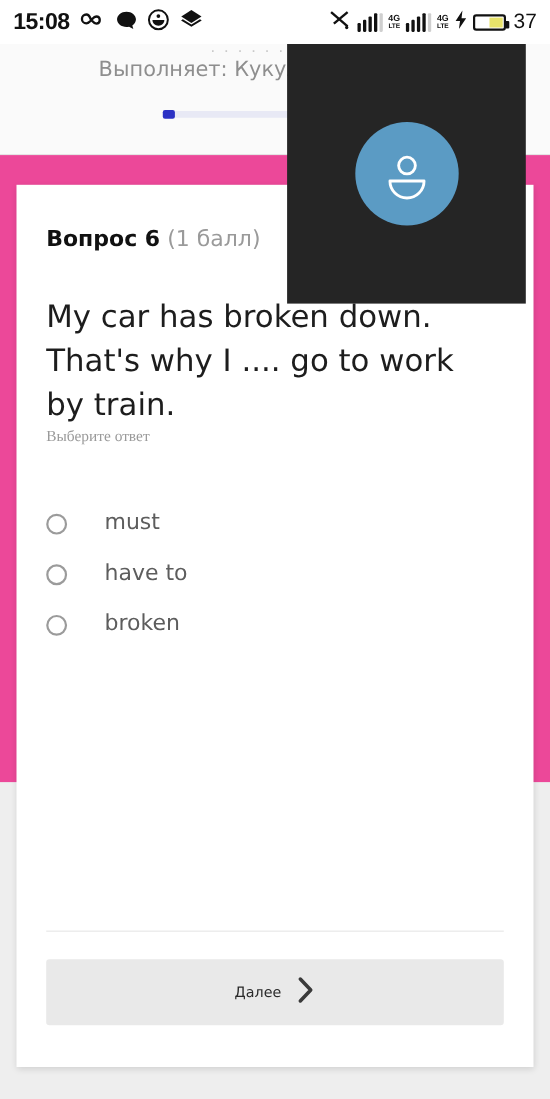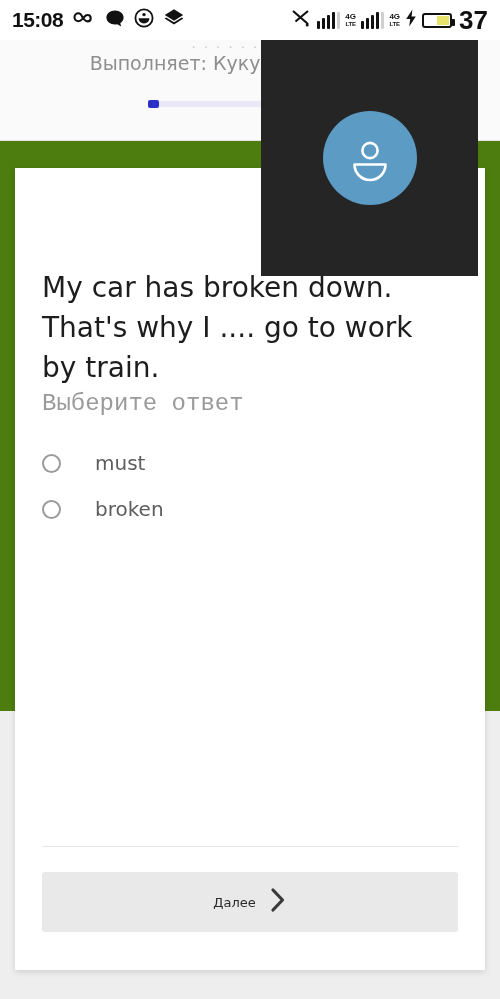--- a/index.html
+++ b/index.html
@@ -2,34 +2,34 @@
 <html><head>
 <meta charset="utf-8">
 <style>
   * { margin:0; padding:0; box-sizing:border-box; }
   html, body {
     width:500px; height:999px;
     background:#eeeeee;
     font-family:"DejaVu Sans", sans-serif;
     overflow:hidden;
   }
-  #screen { position:relative; width:500px; height:711px; background:#4d7c0f; }
+  #screen { position:relative; width:500px; height:711px; background:#ec4899; }
 
   
   #statusbar {
     position:absolute; left:0; top:0; width:500px; height:40px;
     background:#ffffff; display:flex; align-items:center;
     padding:0 12px; z-index:40;
   }
   .sb-left { display:flex; align-items:center; gap:9px; }
   .sb-right { display:flex; align-items:center; gap:5px; margin-left:auto; }
   .sb-time { font-size:21px; font-weight:600; color:#111; letter-spacing:-0.5px;
              font-family:"Liberation Sans", sans-serif; }
   .sb-ico { display:block; }
-  .sb-batt-num { font-size:26px; font-weight:700; color:#111;
+  .sb-batt-num { font-size:19px; font-weight:400; color:#111;
                  font-family:"Liberation Sans", sans-serif; margin-left:2px;}
   .bars { display:flex; align-items:flex-end; gap:1.5px; height:17px; }
   .bars i { display:block; width:3.5px; background:#111; border-radius:1px; }
   .bars i.b1{height:8px;} .bars i.b2{height:11px;} .bars i.b3{height:14px;}
   .bars i.b4{height:17px;} .bars i.dim{background:#cfcfcf;height:17px;}
   .lte { display:flex; flex-direction:column; align-items:center; line-height:1;
          font-family:"Liberation Sans", sans-serif; font-weight:700; color:#111; }
   .lte .g4 { font-size:8px; }
   .lte .lt { font-size:6px; letter-spacing:-0.2px; }
   .batt { position:relative; width:30px; height:15px; border:2px solid #111;
@@ -86,24 +86,24 @@
   }
   #q-head .num { font-weight:bold; color:#111; }
   #q-head .pts { color:#9a9a9a; font-weight:normal; }
   #q-text {
     position:absolute; left:27px; top:100px; width:410px;
     font-size:28px; line-height:1.42; color:#1d1d1d;
     font-family:"DejaVu Sans", sans-serif;
   }
   #choose-label {
     position:absolute; left:27px; top:222px;
-    font-size:24px; color:#9a9a9a; font-family:Liberation Mono, monospace;
+    font-size:14px; color:#9a9a9a; font-family:Liberation Serif, serif;
   }
   #options { position:absolute; left:27px; top:272px; width:400px; }
-  .opt { display:flex; align-items:center; height:46px; cursor:pointer; }
+  .opt { display:flex; align-items:flex-end; height:46px; cursor:pointer; }
   .opt .radio {
     width:19px; height:19px; border:2px solid #9b9b9b; border-radius:50%;
     background:#fff; flex:none;
   }
   .opt .olabel {
     margin-left:34px; font-size:20px; color:#5d5d5d;
     font-family:"DejaVu Sans", sans-serif;
   }
   #card-divider {
     position:absolute; left:27px; top:678px; width:416px; height:1px;
@@ -212,29 +212,37 @@
       <div id="progress-track">
         <div id="progress-marker"></div>
       </div>
       <div id="progress-count">1</div>
     </div>
     <div id="header-divider"></div>
   </div>
 
   <div id="card">
 
+    <div id="q-head">
+      <span class="num">Вопрос 6</span>
+      <span class="pts">(1 балл)</span>
+    </div>
 
     <div id="q-text">My car has broken down. That's why I .... go to work by train.</div>
 
     <div id="choose-label">Выберите ответ</div>
 
     <div id="options">
       <div class="opt">
         <span class="radio"></span>
         <span class="olabel">must</span>
+      </div>
+      <div class="opt">
+        <span class="radio"></span>
+        <span class="olabel">have to</span>
       </div>
       <div class="opt">
         <span class="radio"></span>
         <span class="olabel">broken</span>
       </div>
     </div>
 
     <div id="card-divider"></div>
 
     <div id="next-button">

